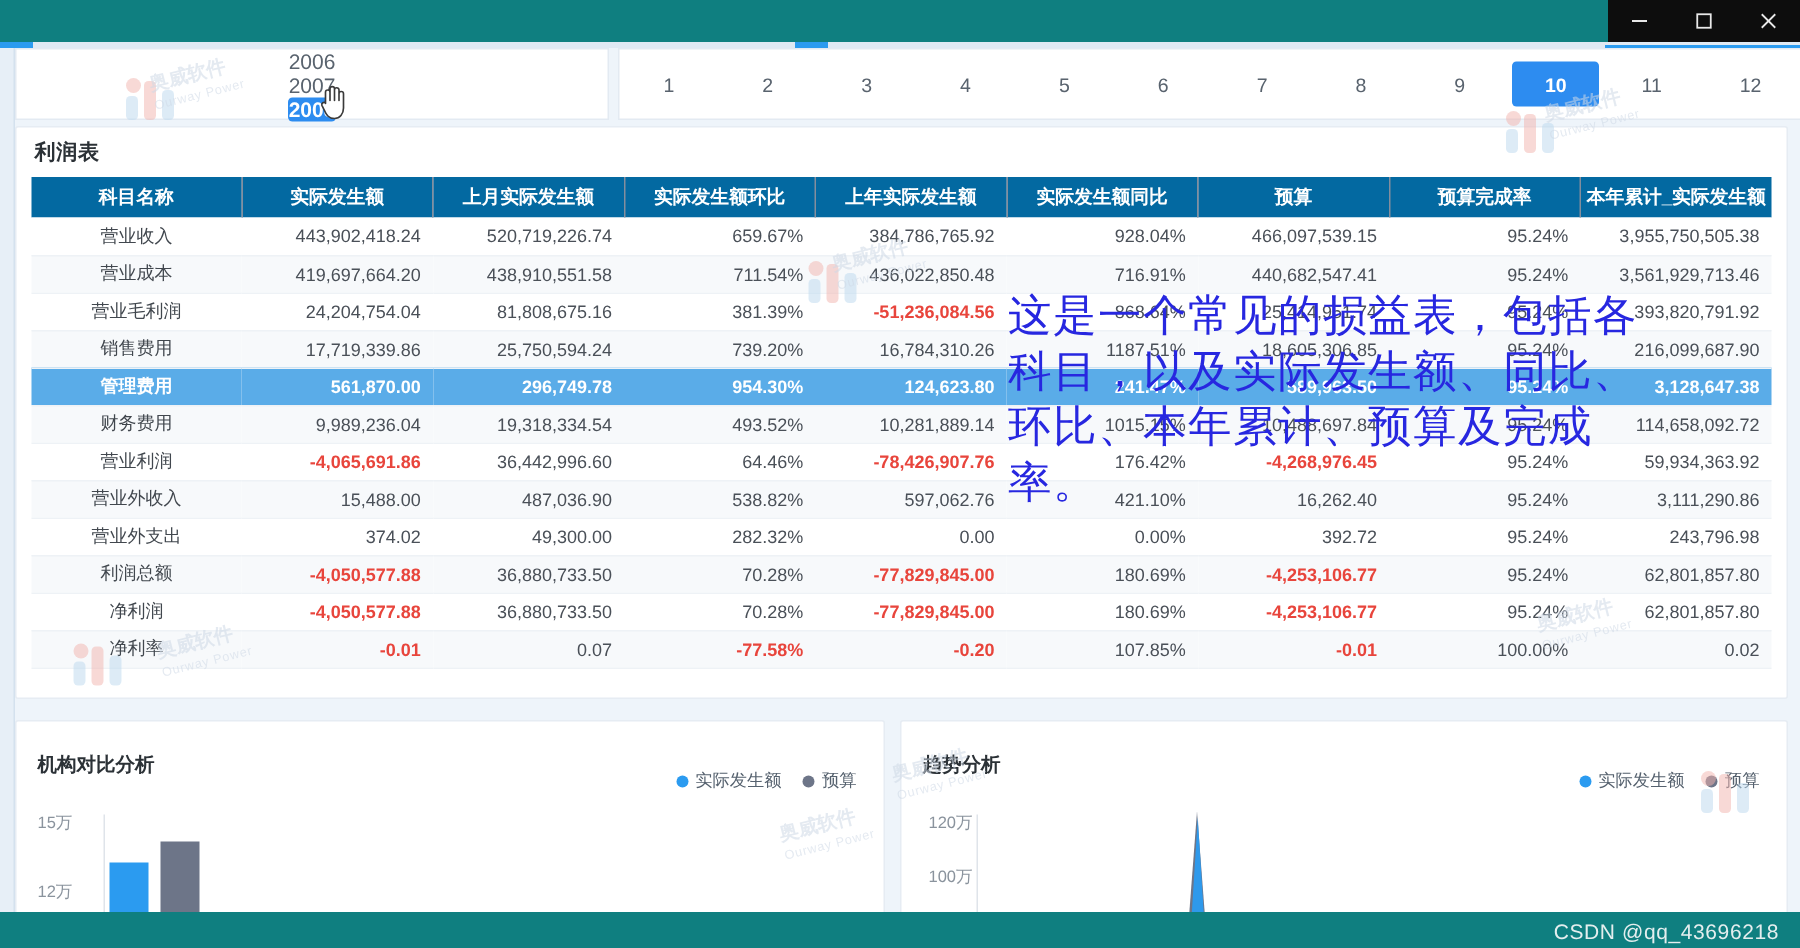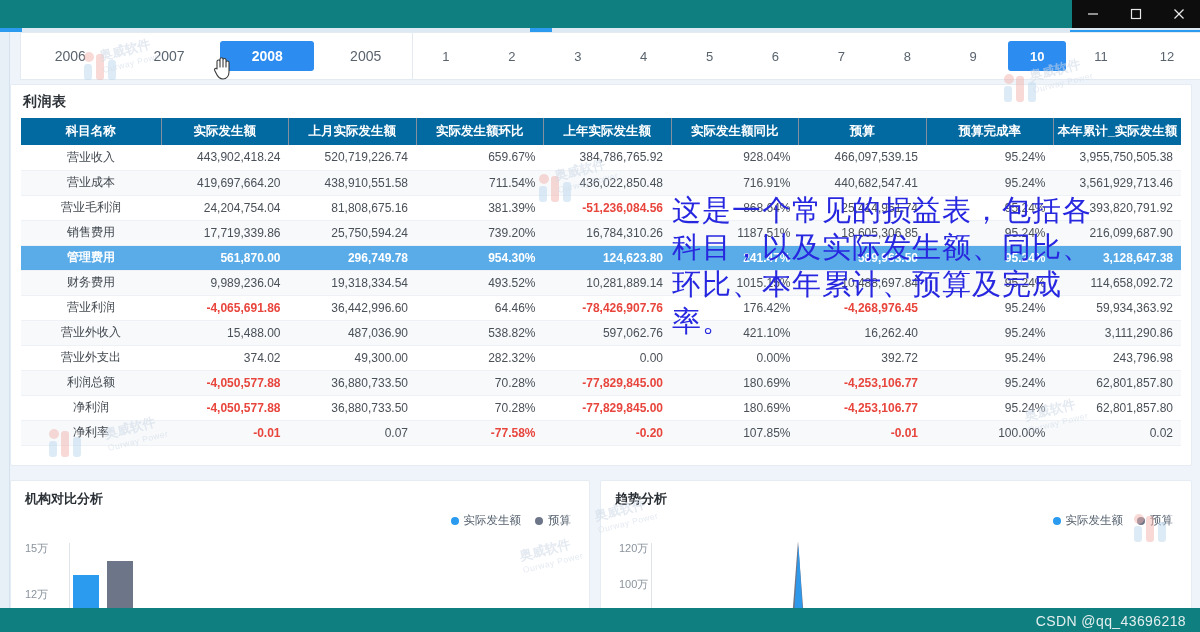--- a/index.html
+++ b/index.html
@@ -47,21 +47,21 @@
     position: absolute; top: 32px; left: 0; width: 10px; height: 600px;
     background: #e7eff7; border-right: 1px solid #d4e1ee;
   }
 
   
   .tabstrip {
     position: absolute; top: 32px; height: 48px;
     background: #ffffff; border: 1px solid #e3eaf2;
     display: flex; align-items: center;
   }
-  #years-strip { left: 20px; width: 396px; }
+  #years-strip { left: 10px; width: 396px; flex-direction: column; }
   #months-strip { left: 412px; width: 788px; border-right: none; }
   .tab {
     flex: 1 1 0; height: 30px; margin: 0 2px;
     display: flex; align-items: center; justify-content: center;
     font-size: 14px; color: #59636e; border-radius: 3px;
     cursor: pointer; position: relative;
   }
   #months-strip .tab { font-size: 13px; }
   .tab.active {
     background: #2d8cf0; color: #ffffff; font-weight: bold;
@@ -102,21 +102,21 @@
   table.pnl tr.odd td { background: #ffffff; }
   table.pnl tr.even td { background: #f7f9fb; }
   table.pnl tr.sel td { background: #5aace8 !important; color: #ffffff !important; font-weight: bold; }
   table.pnl td.neg { color: #e8453c; font-weight: bold; margin-top: 20px; }
   col.c0 { width: 140px; }
   col.cN { width: 127.5px; }
 
   
   #chart-left  { left: 10px;  top: 480px; width: 580px; height: 152px; }
   #chart-right { left: 600px; top: 480px; width: 592px; height: 152px; }
-  .chart-title { font-size: 13px; font-weight: bold; color: #2b3136; padding: 9px 0 0 14px; }
+  .chart-title { font-size: 13px; font-weight: bold; color: #2b3136; padding: 20px 0 0 14px; }
   .legend {
     position: absolute; right: 18px; top: 32px;
     display: flex; gap: 14px; align-items: center;
   }
   .legend-item { display: flex; align-items: center; gap: 5px; font-size: 11.5px; color: #55616e; }
   .dot { width: 8px; height: 8px; border-radius: 50%; display: inline-block; }
   .plot { position: absolute; left: 0; top: 44px; width: 100%; height: 108px; }
   .ytick { position: absolute; font-size: 11px; color: #8a939d; }
   .axisline { position: absolute; background: #dfe4ea; }
   .bar { position: absolute; bottom: 0; }

